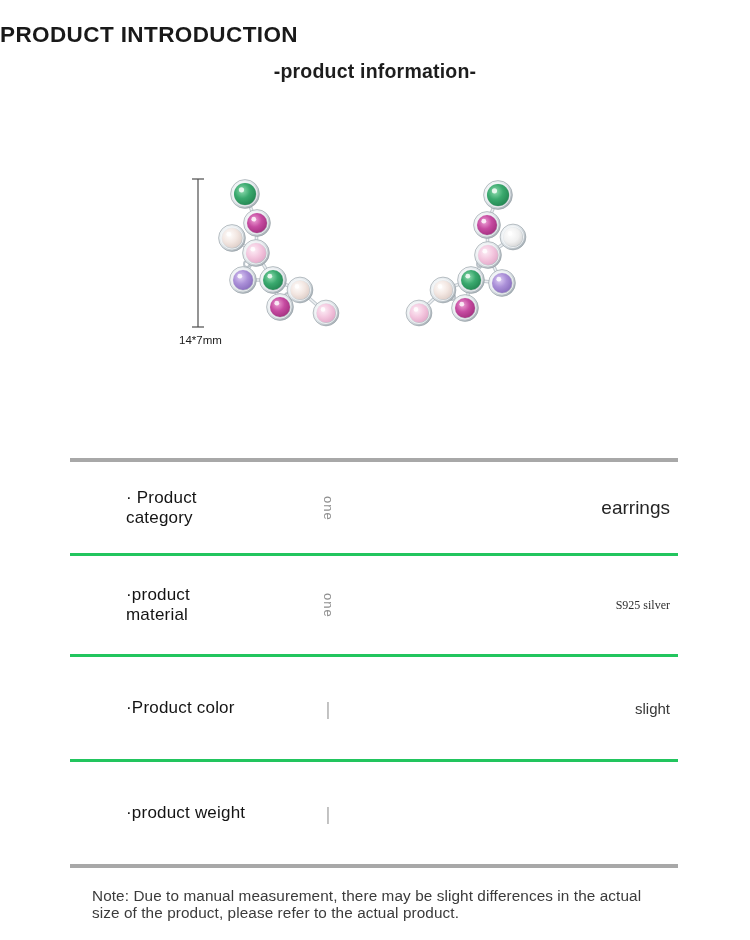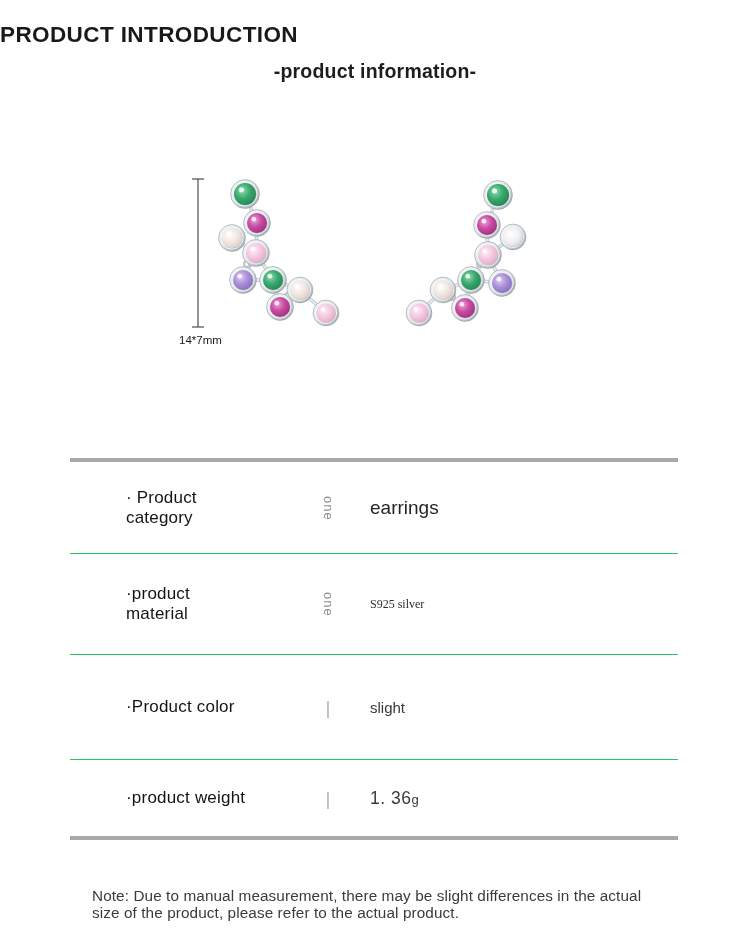--- a/index.html
+++ b/index.html
@@ -30,25 +30,25 @@
   }
   .spec-table {
     position:absolute; top:458px; left:70px; width:608px;
     border-top:4px solid #a8a8a8;
     border-bottom:4px solid #a8a8a8;
   }
   .spec-row {
     position:relative;
     display:flex; align-items:center;
   }
-  .spec-row + .spec-row { border-top:1px solid #22c55e; }
+  .spec-row + .spec-row { border-top:3px solid #22c55e; }
   .spec-row:nth-child(1) { height:91px; }
   .spec-row:nth-child(2) { height:101px; }
   .spec-row:nth-child(3) { height:105px; }
-  .spec-row:nth-child(4) { height:77px; }
+  .spec-row:nth-child(4) { height:105px; }
   .spec-label {
     margin-left:56px;
     max-width:150px;
     font-size:17px; line-height:1.16;
     color:#141414; letter-spacing:0.2px;
     white-space:pre-line;
   }
   .spec-unit {
     position:absolute; left:246px; top:50%;
     width:24px; text-align:center;
@@ -56,21 +56,21 @@
   .spec-unit.rot {
     transform:translateY(-50%) rotate(90deg);
     font-size:13px; color:#8f8f8f; letter-spacing:1px;
   }
   .spec-unit.bar {
     transform:translateY(-46%);
     font-size:19px; color:#b3b3b3; font-weight:400;
   }
   .spec-value {
     position:absolute; left:300px; right:8px;
-    text-align:left; color:#2e2e2e;
+    text-align:right; color:#2e2e2e;
   }
   .spec-row:nth-child(1) .spec-value { font-size:19px; color:#252525; }
   .spec-row:nth-child(2) .spec-value { font-size:12px;font-family:Liberation Serif, serif; }
   .spec-row:nth-child(3) .spec-value { font-size:15px; color:#383838; }
   .spec-row:nth-child(4) .spec-value { font-size:17.5px; color:#3a3a3a; letter-spacing:0.5px; }
   .spec-suffix { font-size:13px; }
   .note {
     position:absolute; top:887px; left:92px; width:600px;
     font-size:15.3px; line-height:17px; color:#3b3b3b;
     white-space:pre-line; letter-spacing:0.1px;
@@ -260,18 +260,17 @@
     <div class="spec-value"><span>S925 silver</span><span class="spec-suffix"></span></div>
   </div>
   <div class="spec-row">
     <div class="spec-label">·Product color</div>
     <div class="spec-unit bar">|</div>
     <div class="spec-value"><span>slight</span><span class="spec-suffix"></span></div>
   </div>
   <div class="spec-row">
     <div class="spec-label">·product weight</div>
     <div class="spec-unit bar">|</div>
-    <div class="spec-value"><span>1. 36</span><span class="spec-suffix">g</span></div>
   </div>
 </div>
 
 <div class="note">Note: Due to manual measurement, there may be slight differences in the actual
 size of the product, please refer to the actual product.</div>
 
 </body></html>

